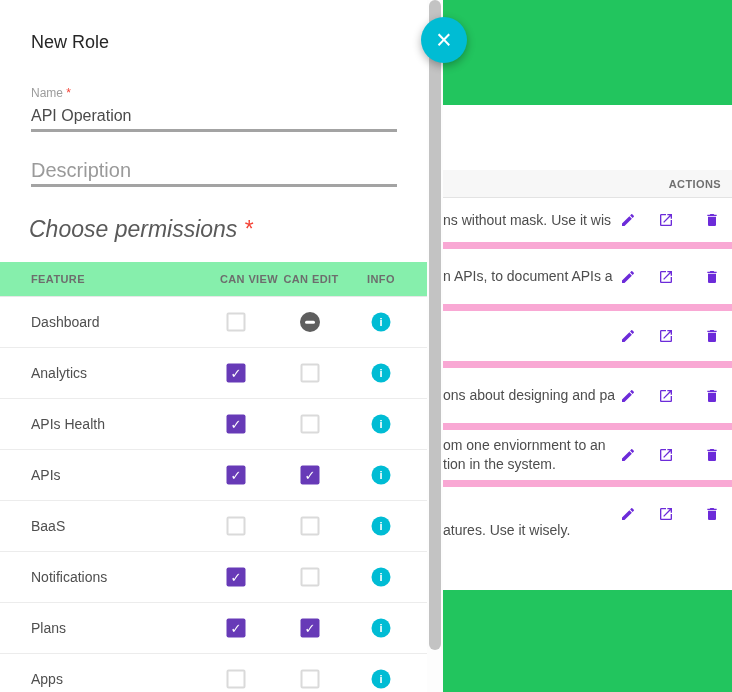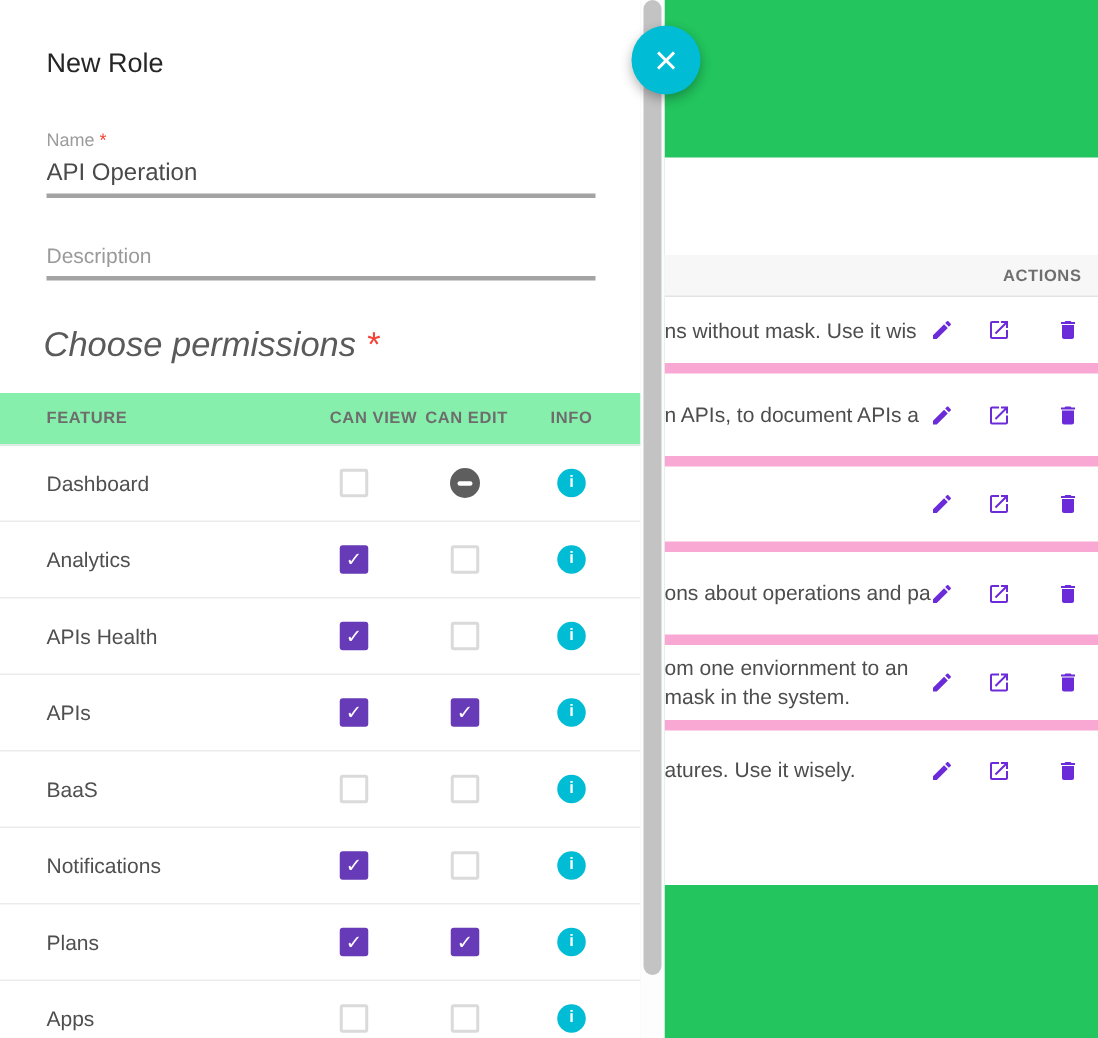--- a/index.html
+++ b/index.html
@@ -9,37 +9,37 @@
   
   .page { position:absolute; left:443px; top:0; width:289px; height:692px; background:#22c55e; }
   .page-card { position:absolute; left:0; top:105px; width:289px; height:485px; background:#ffffff; }
   .bg-table-head { position:absolute; left:0; top:65px; width:289px; height:28px; background:#f7f7f7;
                    border-bottom:1px solid #e3e3e3; display:flex; align-items:center; justify-content:flex-end; }
   .bg-table-head span { font-size:11px; font-weight:bold; color:#6f6f6f; letter-spacing:.4px; padding-right:11px; }
   .bg-rows { position:absolute; left:0; top:93px; width:289px; }
   .bg-row { position:relative; display:flex; align-items:center; border-bottom:7px solid #f9a8d4; }
   .bg-row:nth-child(1){height:51px;} .bg-row:nth-child(2){height:62px;}
   .bg-row:nth-child(3){height:57px;} .bg-row:nth-child(4){height:62px;}
-  .bg-row:nth-child(5){height:57px;} .bg-row:nth-child(6){height:53px; border-bottom:none;}
+  .bg-row:nth-child(5){height:57px;} .bg-row:nth-child(6){height:53px; border-bottom:none;align-items:flex-end;}
   .bg-row-text { width:180px; font-size:14px; line-height:19px; color:#4d4d4d; }
   .bg-row-text span { display:block; }
   .action-icon { position:absolute; width:16px; height:16px; top:50%; margin-top:-8px; color:#6c2bd9; cursor:pointer; }
   .action-icon svg { width:16px; height:16px; display:block; fill:currentColor; }
   .act-edit { left:177px; } .act-open { left:215px; } .act-del { left:261px; }
 
   
   .drawer { position:absolute; left:0; top:0; width:427px; height:692px; background:#ffffff; z-index:2; }
   .drawer-title { position:absolute; left:31px; top:32px; font-size:18px; font-weight:500; color:#262626; }
 
   .field-label { position:absolute; left:31px; top:86px; font-size:12px; color:#9c9c9c; }
   .req { color:#f44336; }
   .text-input { position:absolute; left:31px; width:366px; border:none; border-bottom:3px solid #a3a3a3;
                 background:transparent; outline:none; font-family:inherit; }
   .name-input { top:102px; height:30px; font-size:16px; color:#4a4a4a; }
-  .desc-input { top:156px; height:31px; font-size:14px; color:#4a4a4a; }
+  .desc-input { top:156px; height:31px; font-size:20px; color:#4a4a4a; }
   .desc-input::placeholder { color:#9a9a9a; opacity:1; }
 
   .perm-heading { position:absolute; left:29px; top:216px; font-size:23px; font-weight:400; color:#5a5a5a;font-style:italic; }
 
   .perm-head { position:absolute; left:0; top:262px; width:427px; height:35px; background:#86efac;
                border-bottom:1px solid #e7e7e7; }
   .perm-head span { position:absolute; top:50%; transform:translateY(-50%); font-size:11px; font-weight:bold;
                     color:#6d6d6d; letter-spacing:.4px; white-space:nowrap; }
   .h-feature { left:31px; } .h-view { left:249px; translate:-50% 0; } .h-edit { left:311px; translate:-50% 0; }
   .h-info { left:381px; translate:-50% 0; }
@@ -140,21 +140,21 @@
           </span>
         <span class="action-icon act-del">
             <svg viewBox="0 0 24 24">
               <path d="M6 19c0 1.1.9 2 2 2h8c1.1 0 2-.9 2-2V7H6v12zM19 4h-3.5l-1-1h-5l-1 1H5v2h14V4z"></path>
             </svg>
           </span>
       </div>
 
       <div class="bg-row">
         <div class="bg-row-text">
-          <span>ons about operations and pa</span>
+          <span>ons about designing and pa</span>
           <span></span>
         </div>
         <span class="action-icon act-edit">
             <svg viewBox="0 0 24 24">
               <path d="M3 17.25V21h3.75L17.81 9.94l-3.75-3.75L3 17.25zM20.71 7.04c.39-.39.39-1.02 0-1.41l-2.34-2.34c-.39-.39-1.02-.39-1.41 0l-1.83 1.83 3.75 3.75 1.83-1.83z"></path>
             </svg>
           </span>
         <span class="action-icon act-open">
             <svg viewBox="0 0 24 24">
               <path d="M19 19H5V5h7V3H5c-1.11 0-2 .9-2 2v14c0 1.1.89 2 2 2h14c1.1 0 2-.9 2-2v-7h-2v7zM14 3v2h3.59l-9.83 9.83 1.41 1.41L19 6.41V10h2V3h-7z"></path>
@@ -163,21 +163,21 @@
         <span class="action-icon act-del">
             <svg viewBox="0 0 24 24">
               <path d="M6 19c0 1.1.9 2 2 2h8c1.1 0 2-.9 2-2V7H6v12zM19 4h-3.5l-1-1h-5l-1 1H5v2h14V4z"></path>
             </svg>
           </span>
       </div>
 
       <div class="bg-row">
         <div class="bg-row-text">
           <span>om one enviornment to an</span>
-          <span>mask in the system.</span>
+          <span>tion in the system.</span>
         </div>
         <span class="action-icon act-edit">
             <svg viewBox="0 0 24 24">
               <path d="M3 17.25V21h3.75L17.81 9.94l-3.75-3.75L3 17.25zM20.71 7.04c.39-.39.39-1.02 0-1.41l-2.34-2.34c-.39-.39-1.02-.39-1.41 0l-1.83 1.83 3.75 3.75 1.83-1.83z"></path>
             </svg>
           </span>
         <span class="action-icon act-open">
             <svg viewBox="0 0 24 24">
               <path d="M19 19H5V5h7V3H5c-1.11 0-2 .9-2 2v14c0 1.1.89 2 2 2h14c1.1 0 2-.9 2-2v-7h-2v7zM14 3v2h3.59l-9.83 9.83 1.41 1.41L19 6.41V10h2V3h-7z"></path>
             </svg>

